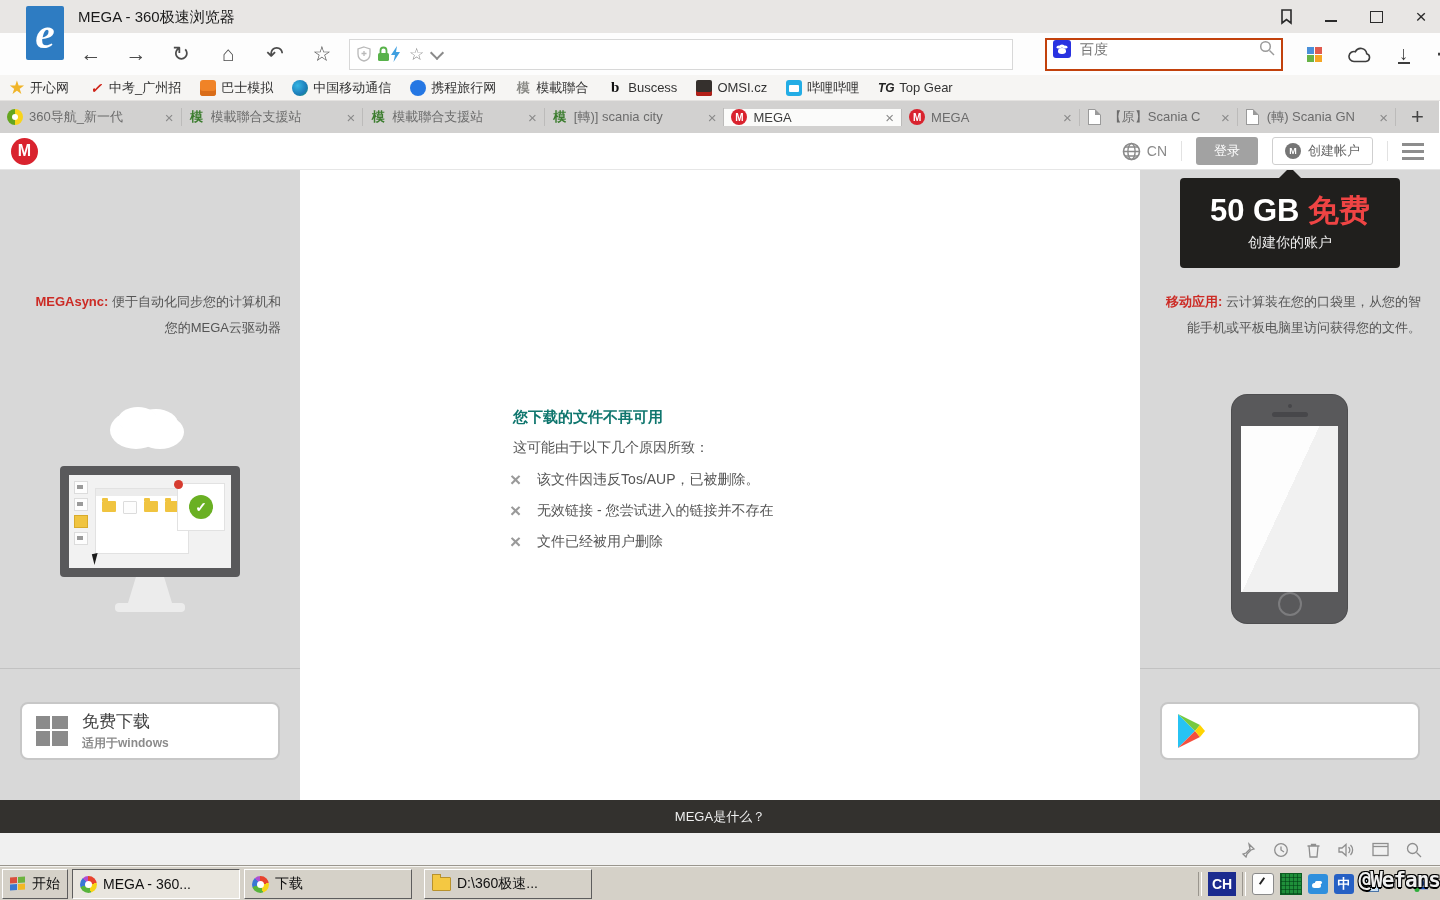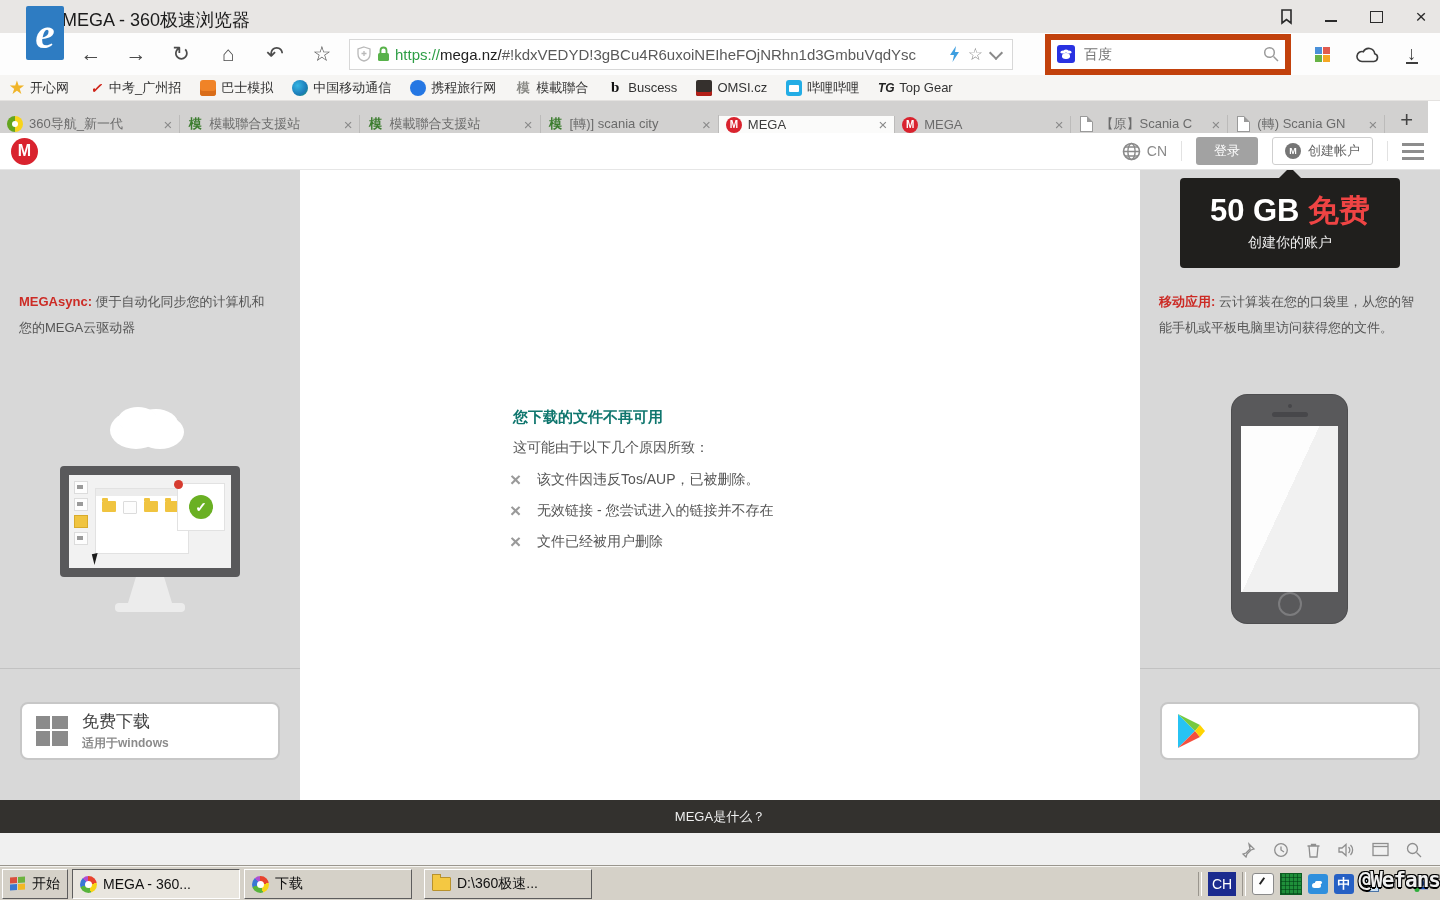--- a/index.html
+++ b/index.html
@@ -4,38 +4,38 @@
 <style>
   html,body{margin:0;padding:0;width:1440px;height:900px;overflow:hidden;background:#fff;
             font-family:"Liberation Sans",sans-serif}
   body{position:relative}
 
   
   #titlebar{position:absolute;left:0;top:0;right:0;height:33px;background:#e8e6e4;border-bottom:1px solid #dddbd9}
   #browserLogo{position:absolute;left:26px;top:6px;width:38px;height:54px;background:#2e7cc2;border-radius:2px;
                color:#fff;display:flex;align-items:center;justify-content:center;
                font:italic bold 44px "Liberation Serif",serif;z-index:9}
-  #appTitle{position:absolute;left:62px;top:8px;font-size:18px;color:#1b1b1b}
+  #appTitle{position:absolute;left:78px;top:8px;font-size:15px;color:#1b1b1b}
   #winControls{position:absolute;right:10px;top:0;height:33px;display:flex;align-items:center;gap:27px;color:#2a2a2a}
   #winControls .wc{cursor:default;display:flex;align-items:center;justify-content:center;width:18px;height:18px}
   .min-glyph{width:12px;border-bottom:2px solid #2a2a2a;height:9px}
   .max-glyph{width:11px;height:10px;border:1.5px solid #2a2a2a}
   .close-glyph{font-size:19px;line-height:16px}
 
   
   #toolbar{position:absolute;left:0;top:33px;right:0;height:42px;background:#fdfdfd;display:flex;align-items:center}
   .navbtn{font-size:21px;color:#4c4c4c;width:26px;text-align:center;flex:0 0 auto}
   #addressBar{width:648px;height:29px;border:1px solid #d8d8d8;background:#fff;margin-left:14px;
               display:flex;align-items:center;padding:0 7px;flex:0 0 auto}
   #urlText{font-size:15px;white-space:nowrap;overflow:hidden;flex:1;margin-left:5px}
   .url-scheme{color:#2e9e46}.url-host{color:#222}.url-path{color:#5a5a5a}
   .chev{width:8px;height:8px;border-right:2px solid #8a8a8a;border-bottom:2px solid #8a8a8a;
         transform:rotate(45deg);margin:0 4px 3px 8px}
-  #searchBox{width:222px;height:29px;border:6px solid #c2410c;background:#fff;margin-left:32px;
-             display:flex;align-items:center;padding:0 6px;flex:0 0 auto}
+  #searchBox{width:222px;height:29px;border:2px solid #c2410c;background:#fff;margin-left:32px;
+             display:flex;align-items:flex-start;padding:0 6px;flex:0 0 auto}
   #baiduIcon{width:18px;height:18px;background:#2932e1;border-radius:3px;position:relative;flex:0 0 auto}
   #baiduIcon::after{content:"";position:absolute;left:5px;top:8px;width:8px;height:6px;background:#fff;
         border-radius:50% 50% 45% 45%;
         box-shadow:-3px -4px 0 -1.5px #fff,0px -5px 0 -1.5px #fff,3px -4px 0 -1.5px #fff}
   #searchInput{border:none;outline:none;flex:1;font-size:14px;color:#555;margin-left:7px;min-width:0;background:transparent}
   #toolRight{display:flex;align-items:center;gap:26px;margin-left:24px}
   #gridIcon{width:15px;height:15px;display:grid;grid-template-columns:7px 7px;grid-template-rows:7px 7px;gap:1px}
   #gridIcon i{display:block}
   .dl-glyph{font-size:19px;color:#3d3d3d;border-bottom:2px solid #3d3d3d;line-height:17px;padding:0 1px}
   .dots-glyph{font-size:22px;color:#3d3d3d;letter-spacing:1px}
@@ -52,21 +52,21 @@
   .bm3 .bmic{background:radial-gradient(circle at 35% 35%,#35b6e4,#1b7bb8 60%,#1a9e62);border-radius:50%}
   .bm4 .bmic{background:#2577e3;border-radius:50%;color:#fff;font-size:10px}
   .bm5 .bmic{color:#8a8a86;font-size:13px}
   .bm6 .bmic{color:#111;font-size:15px;font-family:"Liberation Serif",serif}
   .bm7 .bmic{background:#35302d;box-shadow:inset 0 -4px 0 #b32018;border-radius:2px}
   .bm8 .bmic{background:#23ade5;border-radius:3px;position:relative}
   .bm8 .bmic::after{content:"";position:absolute;left:3px;top:5px;width:10px;height:7px;background:#fff;border-radius:1px}
   .bm9 .bmic{color:#222;font-style:italic;font-size:12px}
 
   
-  #tabbar{position:absolute;left:0;top:101px;right:12px;height:32px;background:#d2d1d0;display:flex;align-items:flex-end}
+  #tabbar{position:absolute;left:0;top:101px;right:1px;height:32px;background:#d2d1d0;display:flex;align-items:center}
   .tab{display:flex;align-items:center;gap:6px;padding:0 7px;font-size:13px;color:#6b6b6b;
        border-right:1px solid #bcbbba;min-width:0}
   .tab .tlabel{white-space:nowrap;overflow:hidden;flex:1}
   .tab .tclose{color:#8a8a8a;font-size:15px;margin-left:4px}
   .tab.active{background:#fbfbfa;color:#3d3d3d}
   .tic{width:16px;height:16px;flex:0 0 auto;display:flex;align-items:center;justify-content:center}
   .tic-360{background:conic-gradient(#f8d41b 0 50%,#64a51f 50% 100%);border-radius:50%;position:relative}
   .tic-360::after{content:"";position:absolute;left:5px;top:5px;width:6px;height:6px;background:#fff;border-radius:50%}
   .tic-mo{color:#3c7d2f;font-weight:bold;font-size:13px}
   .tic-M{background:#d9232e;border-radius:50%;color:#fff;font-weight:bold;font-size:10px}
@@ -90,21 +90,21 @@
                   font-weight:bold;display:flex;align-items:center;justify-content:center}
   #hamburger{display:flex;flex-direction:column;gap:4px;width:22px}
   #hamburger i{height:3px;background:#8d8d8d;display:block}
 
   
   #pageBody{position:absolute;left:0;top:169px;right:0;height:631px;background:#fff}
   .sidepanel{position:absolute;top:0;bottom:0;width:300px;background:#d8d8d8}
   #panelLeft{left:0}
   #panelRight{right:0}
   .panel-div{position:absolute;left:0;right:0;top:499px;border-top:1px solid #c2c2c2}
-  .lead-par{position:absolute;top:120px;left:50%;transform:translateX(-50%);width:262px;text-align:left;
+  .lead-par{position:absolute;top:120px;left:50%;transform:translateX(-50%);width:262px;text-align:right;
             font-size:13px;line-height:26px;color:#555}
   .lead-red{color:#cc2b25;font-weight:bold}
 
   
   .cloud{position:absolute;left:118px;top:238px;width:40px;height:26px;background:#fff;border-radius:50%;
          box-shadow:18px 4px 0 2px #fff,-2px 10px 0 6px #fff,22px 12px 0 4px #fff}
   #monitor{position:absolute;left:60px;top:297px;width:180px;height:111px;background:#59595b;border-radius:4px}
   #monScreen{position:absolute;left:9px;top:9px;right:9px;bottom:9px;background:#f2f2f2}
   .icolumn{position:absolute;left:5px;top:6px;width:12px}
   .icolumn i{display:block;width:12px;height:11px;background:#fdfdfd;border:1px solid #dcdcdc;margin-bottom:4px;position:relative}
@@ -184,21 +184,21 @@
   #startFlag{width:16px;height:14px;display:grid;grid-template-columns:7px 7px;grid-template-rows:6px 6px;gap:1px;transform:skewY(-4deg)}
   #startFlag i:nth-child(1){background:#d94f3d}#startFlag i:nth-child(2){background:#6cb33f}
   #startFlag i:nth-child(3){background:#3b78cf}#startFlag i:nth-child(4){background:#f2b824}
   .pin360{width:17px;height:17px;border-radius:50%;flex:0 0 auto;position:relative;
           background:conic-gradient(#e8432d 0 22%,#f7d417 22% 45%,#58b43c 45% 70%,#3a77d4 70% 88%,#b04fd1 88%)}
   .pin360::after{content:"";position:absolute;left:5px;top:5px;width:7px;height:7px;background:#fff;border-radius:50%}
   .foldic{width:17px;height:12px;background:#f4c842;border:1px solid #b8922c;border-radius:1px;position:relative;flex:0 0 auto}
   .foldic::before{content:"";position:absolute;left:-1px;top:-4px;width:7px;height:3px;background:#f4c842;border:1px solid #b8922c;border-bottom:none}
   #tray{margin-left:auto;display:flex;align-items:center;gap:6px;padding:0 6px;height:28px;position:relative}
   .tray-sep{width:2px;height:24px;border-left:1px solid #9a968e;border-right:1px solid #fff}
-  #chBadge{width:28px;height:24px;background:#1b2b8f;color:#fff;font-weight:normal;font-size:14px;
+  #chBadge{width:28px;height:24px;background:#1b2b8f;color:#fff;font-weight:bold;font-size:14px;
            display:flex;align-items:center;justify-content:center}
   .tico{width:20px;height:20px;flex:0 0 auto;display:flex;align-items:center;justify-content:center}
   .t-timer{background:#fdfdfd;border:1px solid #8a8a8a;border-radius:3px;position:relative}
   .t-timer::after{content:"";position:absolute;left:8px;top:3px;width:2px;height:8px;background:#222;transform:rotate(35deg)}
   .t-green{background:#1f8f3a;background-image:repeating-linear-gradient(0deg,rgba(0,60,20,.55) 0 1px,transparent 1px 4px),
            repeating-linear-gradient(90deg,rgba(0,60,20,.55) 0 1px,transparent 1px 4px);border:1px solid #0d5c22}
   .t-cloud{background:#2f8fdd;border-radius:3px;position:relative}
   .t-cloud::after{content:"";position:absolute;left:4px;top:9px;width:9px;height:5px;background:#fff;border-radius:3px;
                   box-shadow:2px -3px 0 -1px #fff}
   .t-ime{background:#2660c4;border-radius:3px;color:#fff;font-size:13px;font-weight:bold}
@@ -242,21 +242,20 @@
 
   <div id="addressBar">
     <svg width="14" height="16" viewBox="0 0 14 16">
       <path d="M7 1 L13 3 V8 C13 12 10 14.4 7 15 C4 14.4 1 12 1 8 V3 Z" fill="none" stroke="#b9b9b9" stroke-width="1.3"></path>
       <path d="M7 5 v5 M4.5 7.5 h5" stroke="#b9b9b9" stroke-width="1.3"></path>
     </svg>
     <svg width="13" height="16" viewBox="0 0 13 16" style="margin-left:6px">
       <rect x="1" y="7" width="11" height="8" rx="1.5" fill="#58b24a"></rect>
       <path d="M3.5 7 V4.5 a3 3 0 0 1 6 0 V7" fill="none" stroke="#58b24a" stroke-width="1.8"></path>
     </svg>
-    <div id="urlText"><span class="url-scheme">https://</span><span class="url-host">mega.nz/</span><span class="url-path">#!kdxVEDYD!3gBCu4R6uxoiNEIheFOjNRhn1d3GmbuVqdYsc</span></div>
     <svg width="11" height="16" viewBox="0 0 11 16">
       <polygon points="7,0 1,9 5,9 3.5,16 10,6 6,6" fill="#3f9fe0"></polygon>
     </svg>
     <span style="font-size:17px;color:#8a8a8a;margin-left:8px">☆</span>
     <span class="chev"></span>
   </div>
 
   <div id="searchBox">
     <span id="baiduIcon"></span>
     <input id="searchInput" placeholder="百度" style="">

